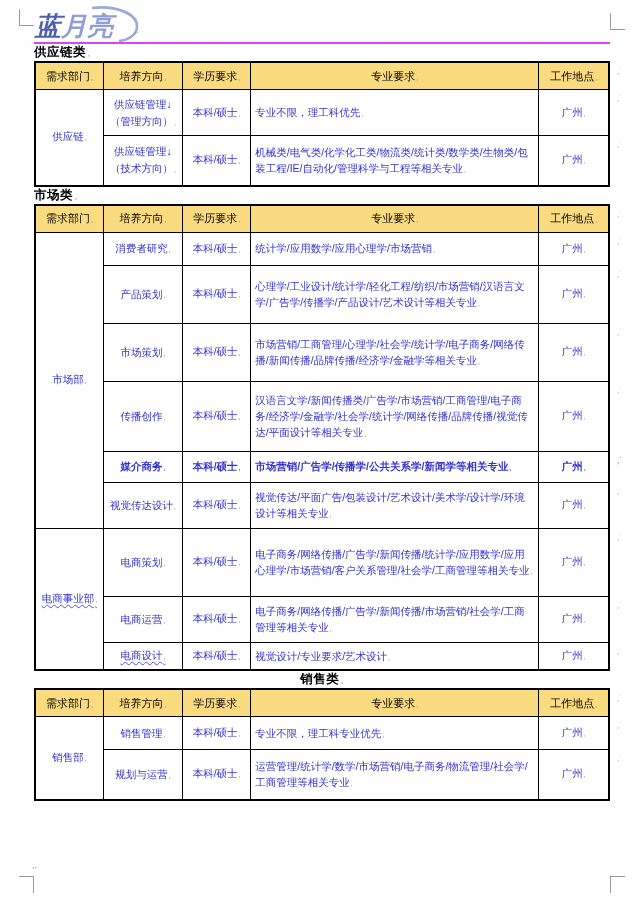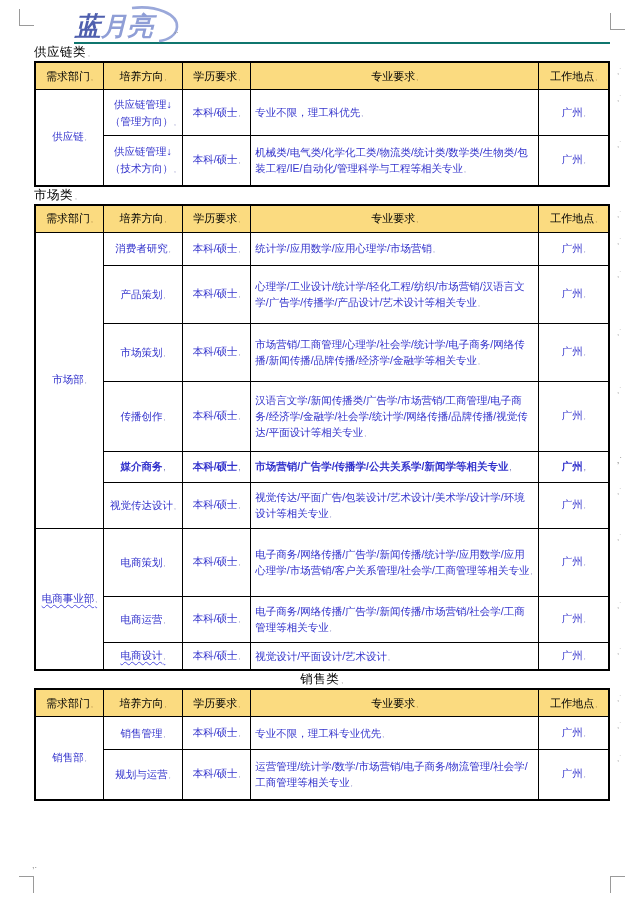--- a/index.html
+++ b/index.html
@@ -12,26 +12,26 @@
   
   .cmark { position:absolute; width:14px; height:16px; }
   .cmark.tl { left:19px; top:9px;  border-left:1px solid #9a9a9a; border-bottom:1px solid #9a9a9a; }
   .cmark.tr { left:610px; top:13px; border-left:1px solid #9a9a9a; border-bottom:1px solid #9a9a9a; }
   .cmark.bl { left:19px; top:876px; border-top:1px solid #9a9a9a; border-right:1px solid #9a9a9a; }
   .cmark.br { left:610px; top:876px; border-top:1px solid #9a9a9a; border-left:1px solid #9a9a9a; }
   .endmark-doc { position:absolute; left:32px; top:860px; color:#8a8a8a; font-size:9px; }
 
   .content { position:absolute; left:34px; top:0; width:576px; }
 
-  .logo-row { position:relative; height:42px; border-bottom:2px solid #0f766e;margin-left:40px; }
+  .logo-row { position:relative; height:42px; border-bottom:2px solid #d946ef; }
   .logo-svg { position:absolute; left:0; top:4px; }
   .logo-pmark { position:absolute; left:100px; top:26px; font-size:8px; color:#8a8a8a; }
 
   h2.sec {
-    font-size:12.5px; font-weight:normal; margin:0; color:#000;
+    font-size:12.5px; font-weight:bold; margin:0; color:#000;
     letter-spacing:0.5px;
   }
   h2.sec::after { content:","; color:#9a9a9a; font-size:7px; margin-left:2px; }
   .h-s1 { margin-top:8px;  margin-bottom:7px; }
   .h-s2 { margin-top:21px; margin-bottom:9px; }
   .h-s3 { margin-top:18px; margin-bottom:9px;text-align:center; }
 
   table.rec {
     border-collapse:collapse; width:576px; table-layout:fixed;
     border:2px solid #000;
@@ -182,21 +182,21 @@
           </tr>
           <tr style="height: 46px;">
             <td class="c-dir"><span class="ct">电商运营</span></td>
             <td class="c-deg"><span class="ct">本科/硕士</span></td>
             <td class="c-maj"><span class="ct">电子商务/网络传播/广告学/新闻传播/市场营销/社会学/工商管理等相关专业</span></td>
             <td class="c-loc"><span class="ct">广州</span><span class="row-end">,˙</span></td>
           </tr>
           <tr style="height: 28px;">
             <td class="c-dir"><span class="ct wavy">电商设计</span></td>
             <td class="c-deg"><span class="ct">本科/硕士</span></td>
-            <td class="c-maj"><span class="ct">视觉设计/平面设计/艺术设计</span></td>
+            <td class="c-maj"><span class="ct">视觉设计/专业要求/艺术设计</span></td>
             <td class="c-loc"><span class="ct">广州</span><span class="row-end">,˙</span></td>
           </tr>
         </tbody>
       </table>
 
     <h2 class="sec h-s3">销售类</h2>
     <table class="rec">
         <colgroup>
           <col style="width: 68px;">
           <col style="width: 79px;">

